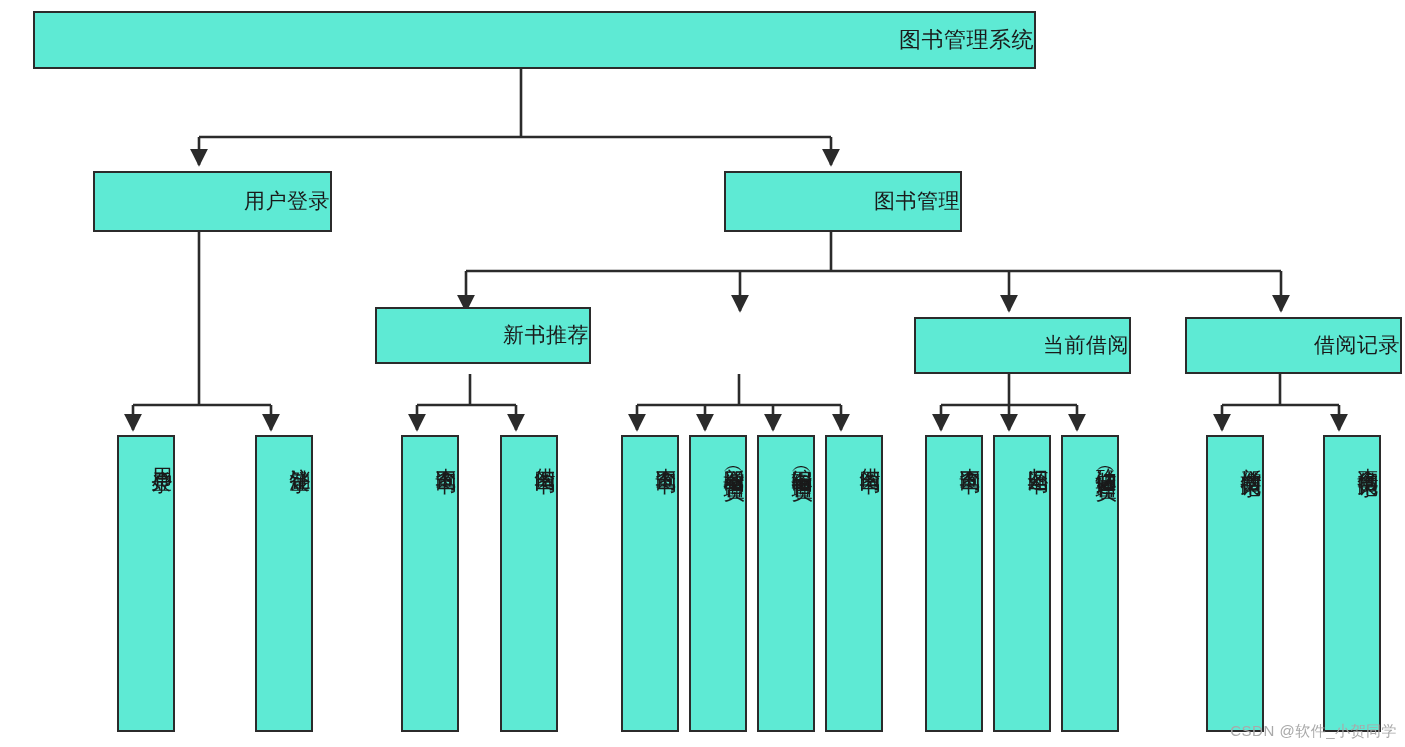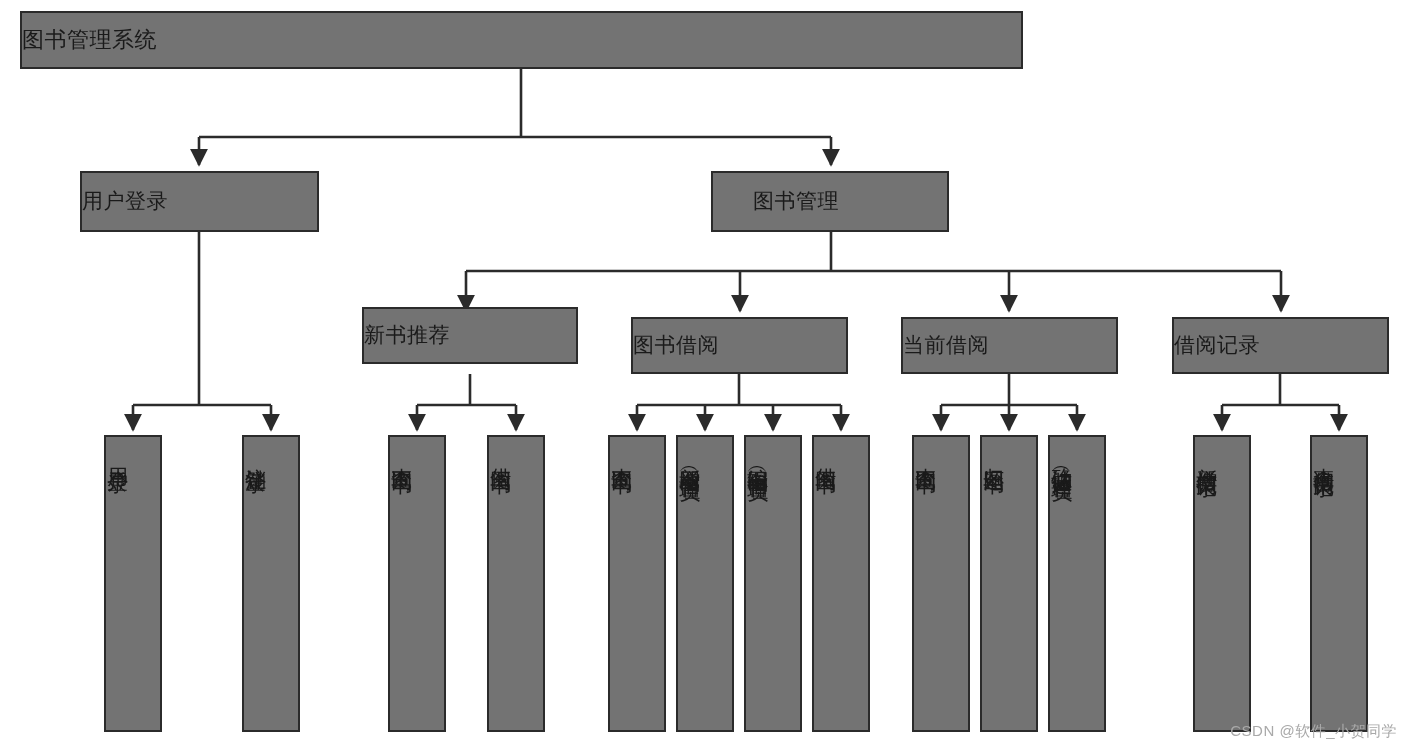--- a/index.html
+++ b/index.html
@@ -21,26 +21,27 @@
     position: absolute;
     left: 0;
     top: 0;
     width: 1405px;
     height: 747px;
     pointer-events: none;
   }
   .node {
     position: absolute;
     box-sizing: border-box;
-    background: #737373;
+    background: #5eead4;
     border: 2px solid #2b2b2b;
     display: flex;
     align-items: center;
-    justify-content: flex-start;
+    justify-content: flex-end;
     color: #1a1a1a;
+    margin-left: 13px;
   }
   .node .label {
     display: block;
     text-align: center;
     line-height: 1.18;
   }
   
   .node.horiz .label {
     font-size: 21px;
     letter-spacing: 0.5px;
@@ -134,23 +135,20 @@
   <div class="node horiz" style="left:80px; top:171px; width:239px; height:61px;">
     <span class="label">用户登录</span>
   </div>
   <div class="node horiz" style="left:711px; top:171px; width:238px; height:61px;padding-left:40px;">
     <span class="label">图书管理</span>
   </div>
 
   <div class="node horiz" style="left:362px; top:307px; width:216px; height:57px;">
     <span class="label">新书推荐</span>
   </div>
-  <div class="node horiz" style="left:631px; top:317px; width:217px; height:57px;">
-    <span class="label">图书借阅</span>
-  </div>
   <div class="node horiz" style="left:901px; top:317px; width:217px; height:57px;">
     <span class="label">当前借阅</span>
   </div>
   <div class="node horiz" style="left:1172px; top:317px; width:217px; height:57px;">
     <span class="label">借阅记录</span>
   </div>
 
   <div class="node vert" style="left:104px; top:435px; width:58px; height:297px;">
     <span class="label">用户登录</span>
   </div>

